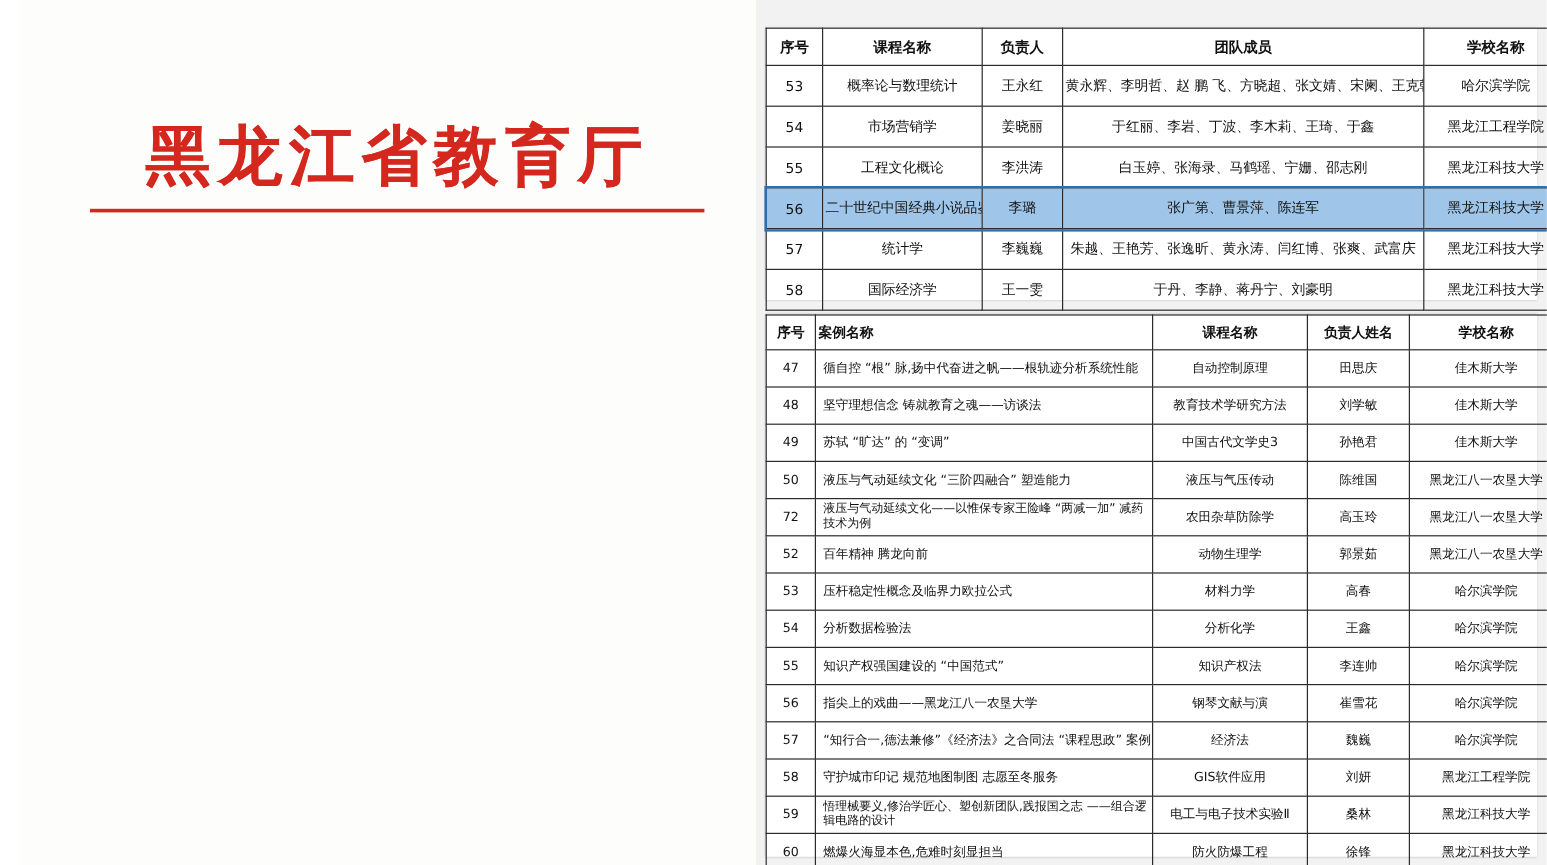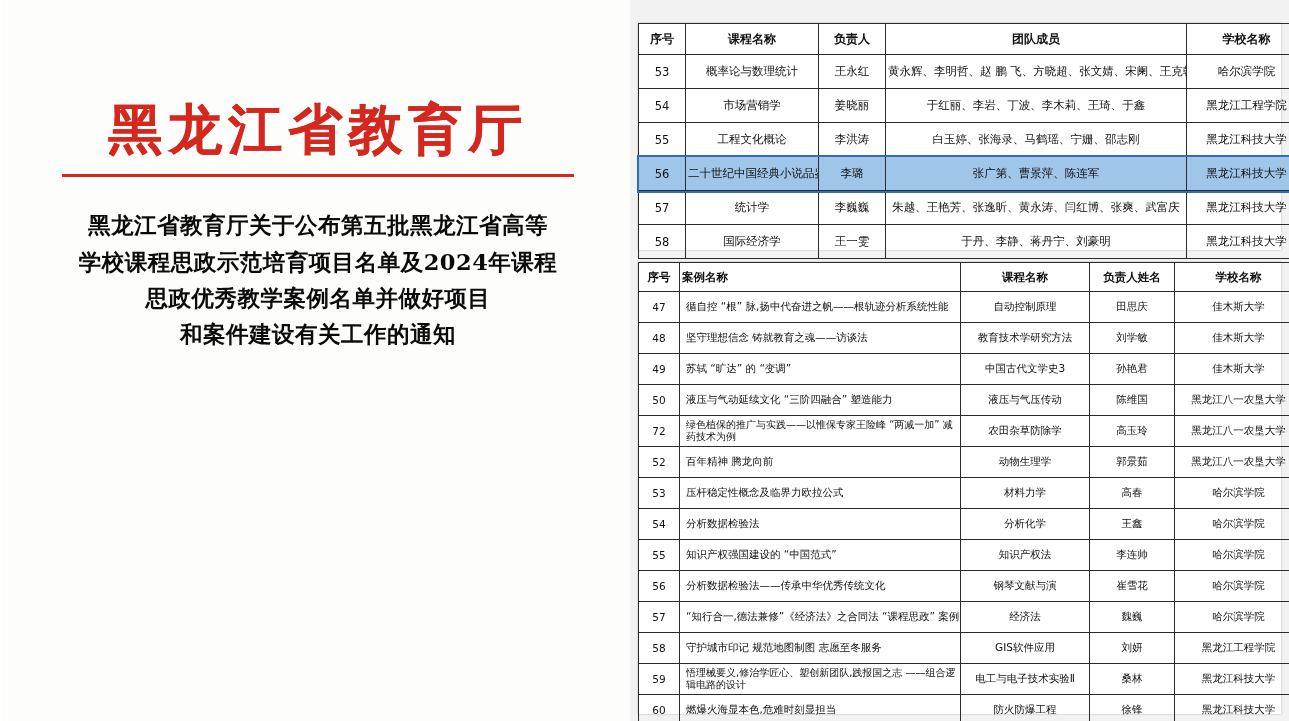--- a/index.html
+++ b/index.html
@@ -11,21 +11,21 @@
     width: 1289px;
     height: 721px;
     font-family: "Liberation Serif", "DejaVu Serif", serif;
     overflow: hidden;
     position: relative;
   }
 
   
   #left-doc {
     position: absolute;
-    left: 3px;
+    left: 16px;
     top: 0;
     width: 630px;
     height: 721px;
     background: #fdfdfb;
     box-sizing: border-box;
     padding: 60px 55px 0 55px;
   }
   #doc-masthead {
     text-align: center;
     color: #d4281e;
@@ -143,26 +143,20 @@
   tr.highlight {
     outline: 2px solid #2d6fb5;
   }
 </style>
 </head>
 <body>
 
 <div id="left-doc">
   <div id="doc-masthead">黑龙江省教育厅</div>
   <div id="doc-rule"></div>
-  <div id="doc-title">
-    <div>黑龙江省教育厅关于公布第五批黑龙江省高等</div>
-    <div>学校课程思政示范培育项目名单及2024年课程</div>
-    <div>思政优秀教学案例名单并做好项目</div>
-    <div>和案件建设有关工作的通知</div>
-  </div>
 </div>
 
 <div id="right-panel">
 
   <div class="sheet" id="sheet-top">
     <table class="grid" id="tbl-top">
       <thead>
         <tr>
           <th class="c-no">序号</th>
           <th class="c-name">课程名称</th>
@@ -253,21 +247,21 @@
           </tr>
           <tr>
             <td class="c-no">50</td>
             <td class="c-case">液压与气动延续文化 “三阶四融合” 塑造能力</td>
             <td class="c-course">液压与气压传动</td>
             <td class="c-lead">陈维国</td>
             <td class="c-school">黑龙江八一农垦大学</td>
           </tr>
           <tr>
             <td class="c-no">72</td>
-            <td class="c-case wrap">绿色植保的推广与实践——以惟保专家王险峰 “两减一加” 减药技术为例</td>
+            <td class="c-case wrap">液压与气动延续文化——以惟保专家王险峰 “两减一加” 减药技术为例</td>
             <td class="c-course">农田杂草防除学</td>
             <td class="c-lead">高玉玲</td>
             <td class="c-school">黑龙江八一农垦大学</td>
           </tr>
           <tr>
             <td class="c-no">52</td>
             <td class="c-case">百年精神 腾龙向前</td>
             <td class="c-course">动物生理学</td>
             <td class="c-lead">郭景茹</td>
             <td class="c-school">黑龙江八一农垦大学</td>
@@ -288,21 +282,21 @@
           </tr>
           <tr>
             <td class="c-no">55</td>
             <td class="c-case">知识产权强国建设的 “中国范式”</td>
             <td class="c-course">知识产权法</td>
             <td class="c-lead">李连帅</td>
             <td class="c-school">哈尔滨学院</td>
           </tr>
           <tr>
             <td class="c-no">56</td>
-            <td class="c-case">分析数据检验法——传承中华优秀传统文化</td>
+            <td class="c-case">指尖上的戏曲——黑龙江八一农垦大学</td>
             <td class="c-course">钢琴文献与演</td>
             <td class="c-lead">崔雪花</td>
             <td class="c-school">哈尔滨学院</td>
           </tr>
           <tr>
             <td class="c-no">57</td>
             <td class="c-case">“知行合一,德法兼修”《经济法》之合同法 “课程思政” 案例</td>
             <td class="c-course">经济法</td>
             <td class="c-lead">魏巍</td>
             <td class="c-school">哈尔滨学院</td>

